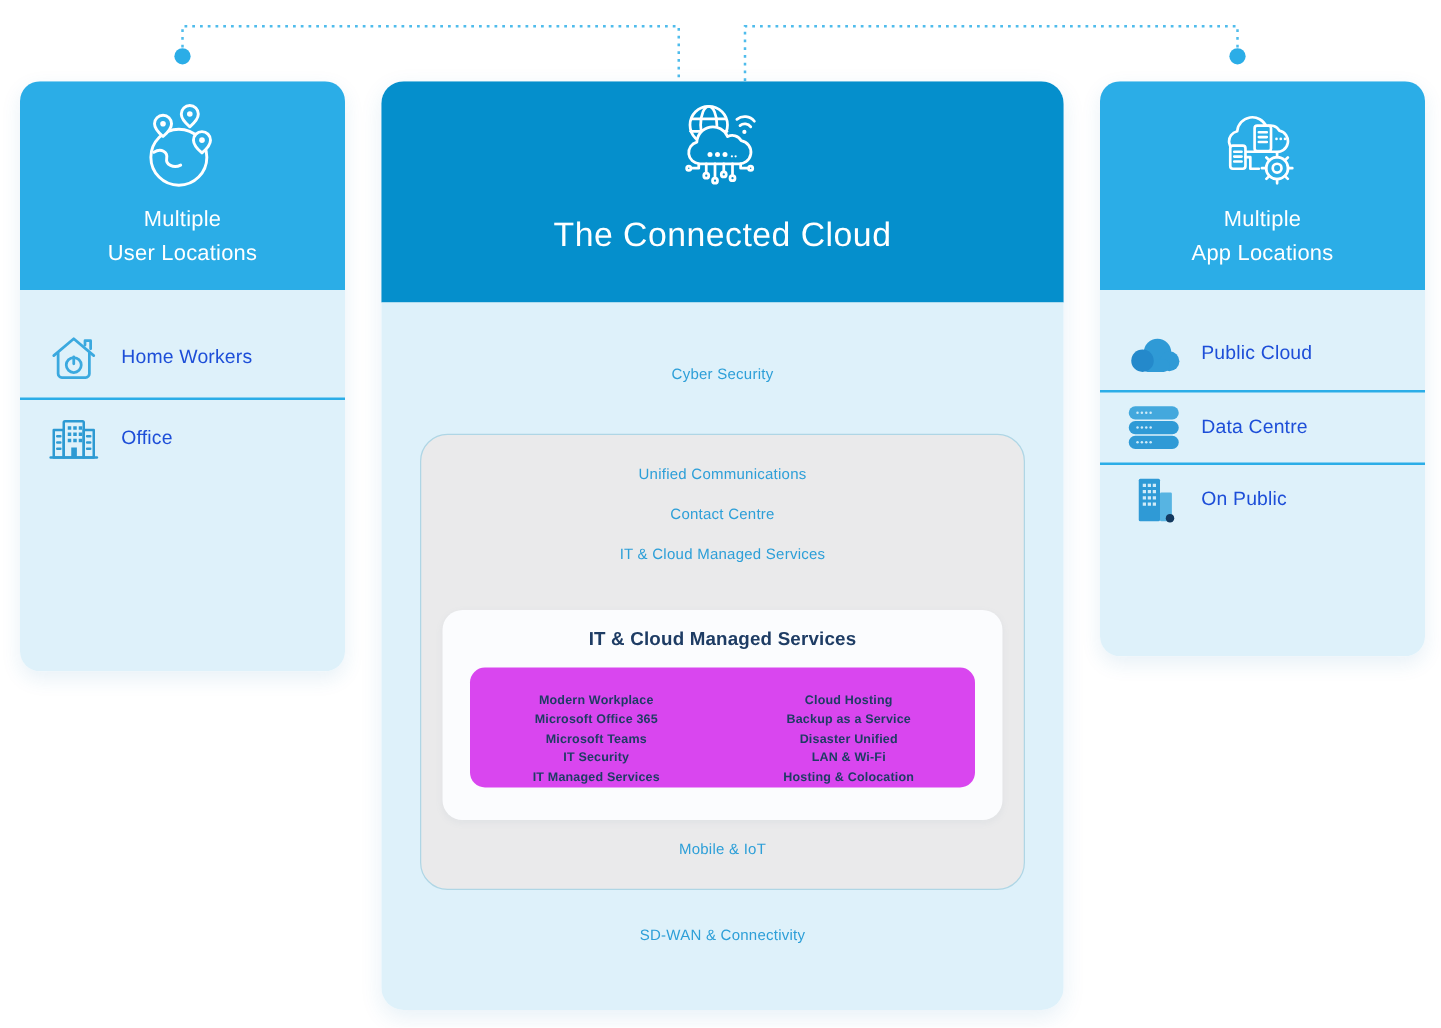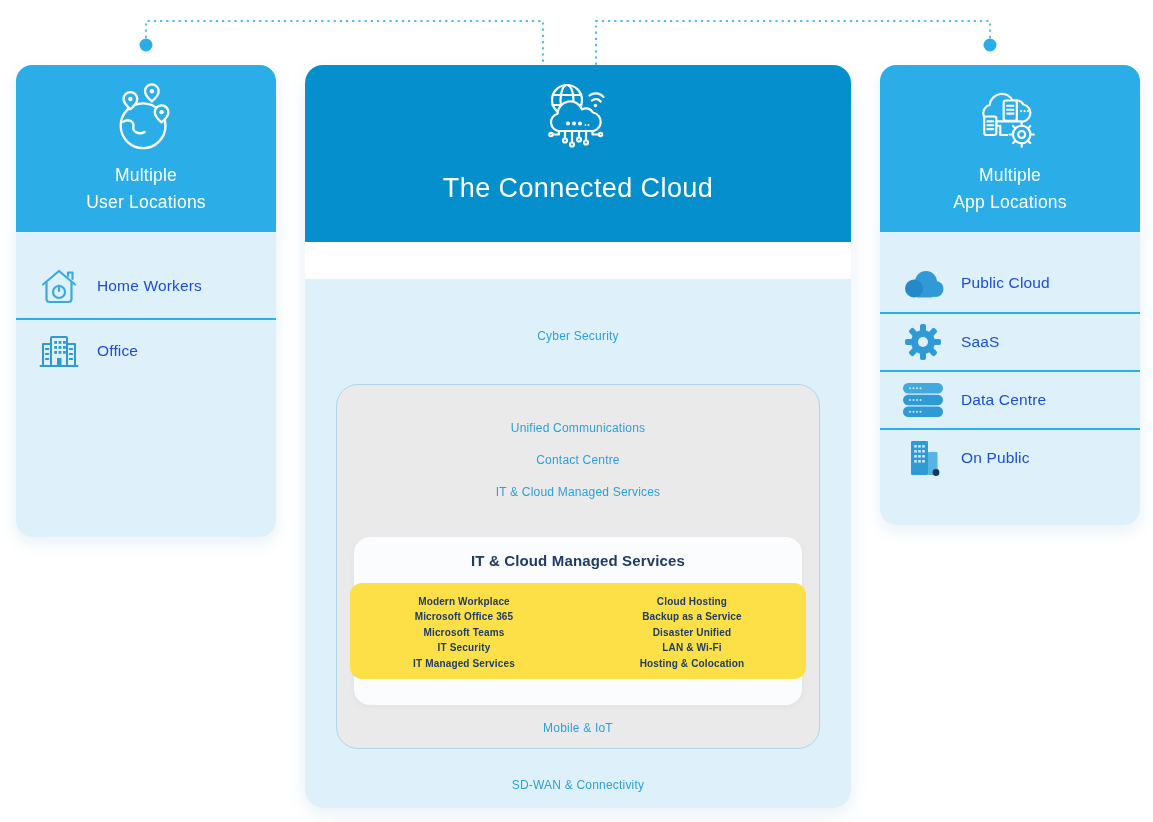--- a/index.html
+++ b/index.html
@@ -20,36 +20,36 @@
   .side-header .hicon{margin-top:15px;height:74px;display:flex;align-items:center;justify-content:center;}
   .side-title{margin-top:8px;text-align:center;font-size:17.5px;line-height:27px;font-weight:400;letter-spacing:0.2px;}
 
   .item-list{flex:1;background:#DEF1FA;margin:0;padding:22px 0 0 0;list-style:none;}
   .item{height:64px;display:flex;align-items:center;padding:0 14px 0 18px;box-sizing:border-box;}
   .item + .item{border-top:2px solid #2BADE7;}
   #right-card .item{height:58px;text-align:center;}
   .iicon{width:50px;display:flex;justify-content:center;align-items:center;flex:none;}
   .ilabel{margin-left:13px;color:#1d4ed8;font-size:15.5px;letter-spacing:0.15px;}
 
-  #center-card{left:305px;top:65px;width:546px;height:743px;box-shadow:0 6px 18px rgba(30,120,180,0.10);gap:37px;}
+  #center-card{left:305px;top:65px;width:546px;height:743px;box-shadow:0 6px 18px rgba(30,120,180,0.10);}
   .center-header{height:177px;background:#058FCC;color:#fff;display:flex;flex-direction:column;align-items:center;flex:none;}
   .center-header .hicon{margin-top:16px;height:66px;display:flex;align-items:center;justify-content:center;}
   .center-title{margin-top:26px;font-size:27px;font-weight:400;letter-spacing:0.4px;}
   .center-body{flex:1;background:#DEF1FA;display:flex;flex-direction:column;align-items:center;}
 
   .layer-label{color:#2D9FD8;font-size:12px;line-height:22px;letter-spacing:0.2px;}
   .cyber{margin-top:46px;}
   .gray-box{margin-top:37px;width:484px;height:365px;box-sizing:border-box;background:#EAEAEB;
-    border:1px solid #AFD6E5;border-radius:22px;display:flex;flex-direction:column;align-items:center;padding-top:32px;}
+    border:1px solid #AFD6E5;border-radius:22px;display:flex;flex-direction:column;align-items:center;padding-top:20px;}
   .gray-box .stack-label{margin-bottom:10px;}
   .white-box{margin-top:24px;width:448px;height:168px;box-sizing:border-box;background:#FBFCFE;border-radius:16px;
     display:flex;flex-direction:column;align-items:center;padding-top:14px;box-shadow:0 2px 6px rgba(120,140,160,0.08);}
   .wb-title{color:#1E3C64;font-size:15px;font-weight:700;letter-spacing:0.15px;line-height:20px;}
-  .services{margin-top:12px;width:456px;height:96px;box-sizing:border-box;background:#fde047;border-radius:12px;
-    display:flex;padding-top:11px;}
+  .services{margin-top:12px;width:404px;height:96px;box-sizing:border-box;background:#d946ef;border-radius:12px;
+    display:flex;padding-top:11px;align-items:flex-end;}
   .services .col{flex:1;text-align:center;}
   .svc{color:#1E3C64;font-size:10px;font-weight:700;line-height:15.4px;letter-spacing:0.15px;}
   .mobile-iot{margin-top:12px;}
   .sdwan{margin-top:25px;}
 </style>
 </head>
 <body>
 
 <svg class="connectors" width="1153" height="72" viewBox="0 0 1153 72">
   <g stroke="#4FBCEC" stroke-width="2" fill="none" stroke-dasharray="2.2 4">
@@ -214,39 +214,20 @@
           <circle cx="26" cy="15" r="11" fill="#2F9AD6"></circle>
           <circle cx="35.5" cy="22" r="8" fill="#2F9AD6"></circle>
           <rect x="13" y="20.5" width="23" height="10" rx="5" fill="#2F9AD6"></rect>
           <circle cx="14" cy="21.5" r="9" fill="#2489CB"></circle>
         </svg>
       </span>
       <span class="ilabel">Public Cloud</span>
     </li>
     <li class="item">
       <span class="iicon">
-        <svg width="40" height="40" viewBox="0 0 40 40">
-          <g fill="#2F9AD6" transform="translate(20,20)">
-            <rect x="-3" y="-18" width="6" height="8" rx="2"></rect>
-            <rect x="-3" y="-18" width="6" height="8" rx="2" transform="rotate(45)"></rect>
-            <rect x="-3" y="-18" width="6" height="8" rx="2" transform="rotate(90)"></rect>
-            <rect x="-3" y="-18" width="6" height="8" rx="2" transform="rotate(135)"></rect>
-            <rect x="-3" y="-18" width="6" height="8" rx="2" transform="rotate(180)"></rect>
-            <rect x="-3" y="-18" width="6" height="8" rx="2" transform="rotate(225)"></rect>
-            <rect x="-3" y="-18" width="6" height="8" rx="2" transform="rotate(270)"></rect>
-            <rect x="-3" y="-18" width="6" height="8" rx="2" transform="rotate(315)"></rect>
-            <circle r="12"></circle>
-          </g>
-          <circle cx="20" cy="20" r="5" fill="#DEF1FA"></circle>
-        </svg>
-      </span>
-      <span class="ilabel">SaaS</span>
-    </li>
-    <li class="item">
-      <span class="iicon">
         <svg width="46" height="38" viewBox="0 0 46 38">
           <rect x="3" y="2" width="40" height="10.5" rx="5.2" fill="#43A8DD"></rect>
           <rect x="3" y="13.8" width="40" height="10.5" rx="5.2" fill="#2F9AD6"></rect>
           <rect x="3" y="25.6" width="40" height="10.5" rx="5.2" fill="#2F9AD6"></rect>
           <g fill="#CFEAF8">
             <circle cx="10" cy="7.2" r="1"></circle>
               <circle cx="13.5" cy="7.2" r="1"></circle>
               <circle cx="17" cy="7.2" r="1"></circle>
               <circle cx="20.5" cy="7.2" r="1"></circle>
             <circle cx="10" cy="19" r="1"></circle>

